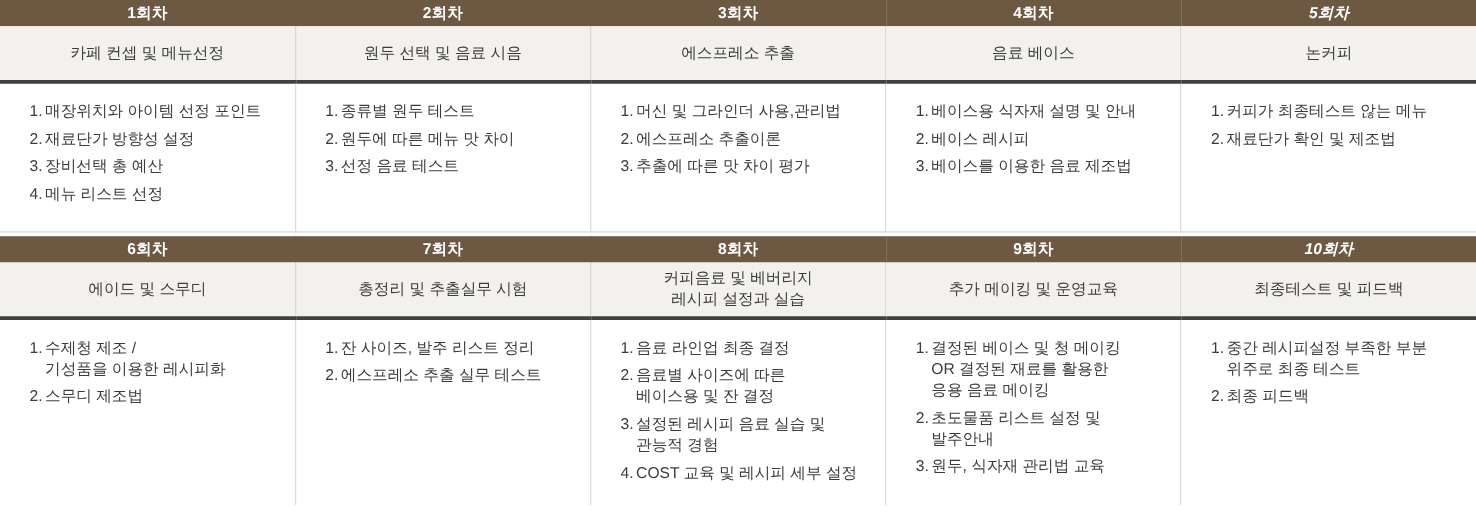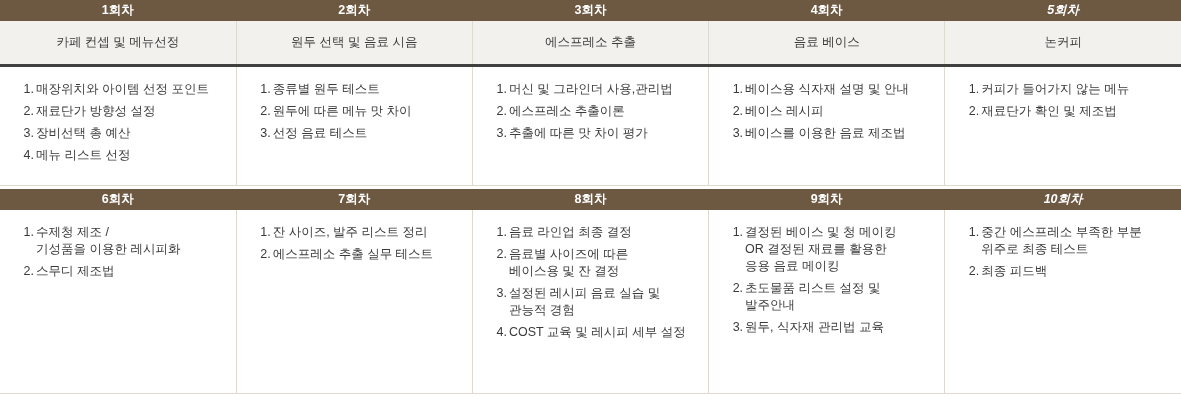--- a/index.html
+++ b/index.html
@@ -151,37 +151,45 @@
           </td>
         <td>
             <ol class="item-list">
               <li><span class="num">1</span><span class="txt">베이스용 식자재 설명 및 안내</span></li>
               <li><span class="num">2</span><span class="txt">베이스 레시피</span></li>
               <li><span class="num">3</span><span class="txt">베이스를 이용한 음료 제조법</span></li>
             </ol>
           </td>
         <td>
             <ol class="item-list">
-              <li><span class="num">1</span><span class="txt">커피가 들어가지 않는 메뉴</span></li>
+              <li><span class="num">1</span><span class="txt">커피가 최종테스트 않는 메뉴</span></li>
               <li><span class="num">2</span><span class="txt">재료단가 확인 및 제조법</span></li>
             </ol>
           </td>
       </tr>
 
       <tr class="gap-row">
         <td colspan="5"></td>
       </tr>
 
       <tr class="session-head">
         <td>6회차</td>
         <td>7회차</td>
         <td>8회차</td>
         <td>9회차</td>
         <td>10회차</td>
       </tr>
+      <tr class="session-title">
+        <td>에이드 및 스무디</td>
+        <td>총정리 및 추출실무 시험</td>
+        <td style="white-space: pre-line;">커피음료 및 베버리지
+레시피 설정과 실습</td>
+        <td>추가 메이킹 및 운영교육</td>
+        <td>최종테스트 및 피드백</td>
+      </tr>
       <tr class="session-body block2">
         <td>
             <ol class="item-list">
               <li><span class="num">1</span><span class="txt">수제청 제조 /
 기성품을 이용한 레시피화</span></li>
               <li><span class="num">2</span><span class="txt">스무디 제조법</span></li>
             </ol>
           </td>
         <td>
             <ol class="item-list">
@@ -204,21 +212,21 @@
               <li><span class="num">1</span><span class="txt">결정된 베이스 및 청 메이킹
 OR 결정된 재료를 활용한
 응용 음료 메이킹</span></li>
               <li><span class="num">2</span><span class="txt">초도물품 리스트 설정 및
 발주안내</span></li>
               <li><span class="num">3</span><span class="txt">원두, 식자재 관리법 교육</span></li>
             </ol>
           </td>
         <td>
             <ol class="item-list">
-              <li><span class="num">1</span><span class="txt">중간 에스프레소 부족한 부분
+              <li><span class="num">1</span><span class="txt">중간 레시피설정 부족한 부분
 위주로 최종 테스트</span></li>
               <li><span class="num">2</span><span class="txt">최종 피드백</span></li>
             </ol>
           </td>
       </tr>
 
     </tbody>
   </table>
 </div>
 

